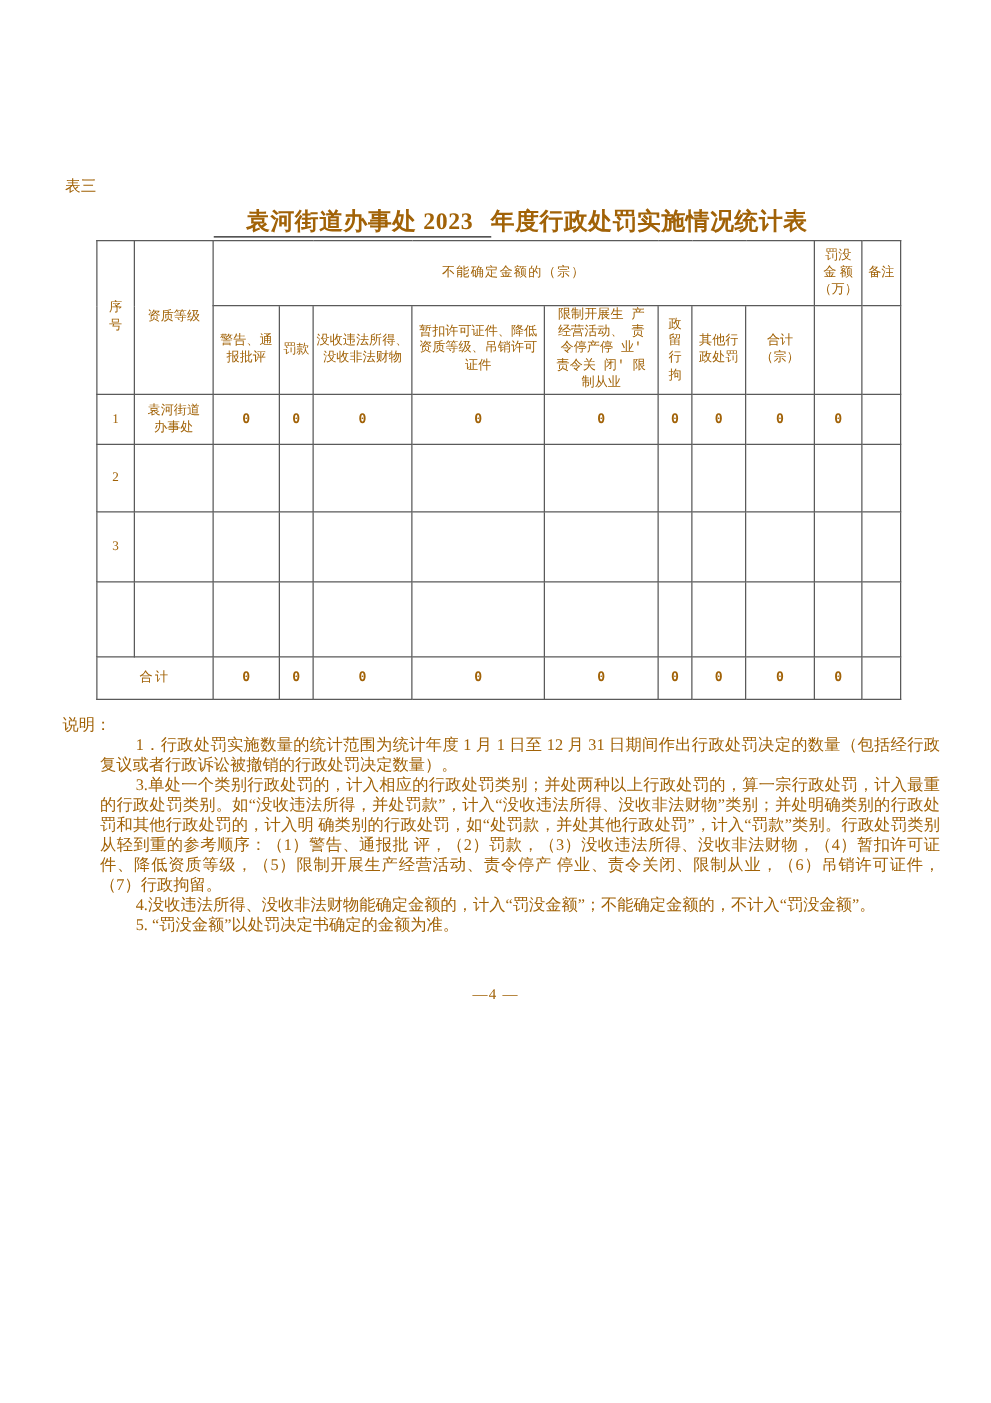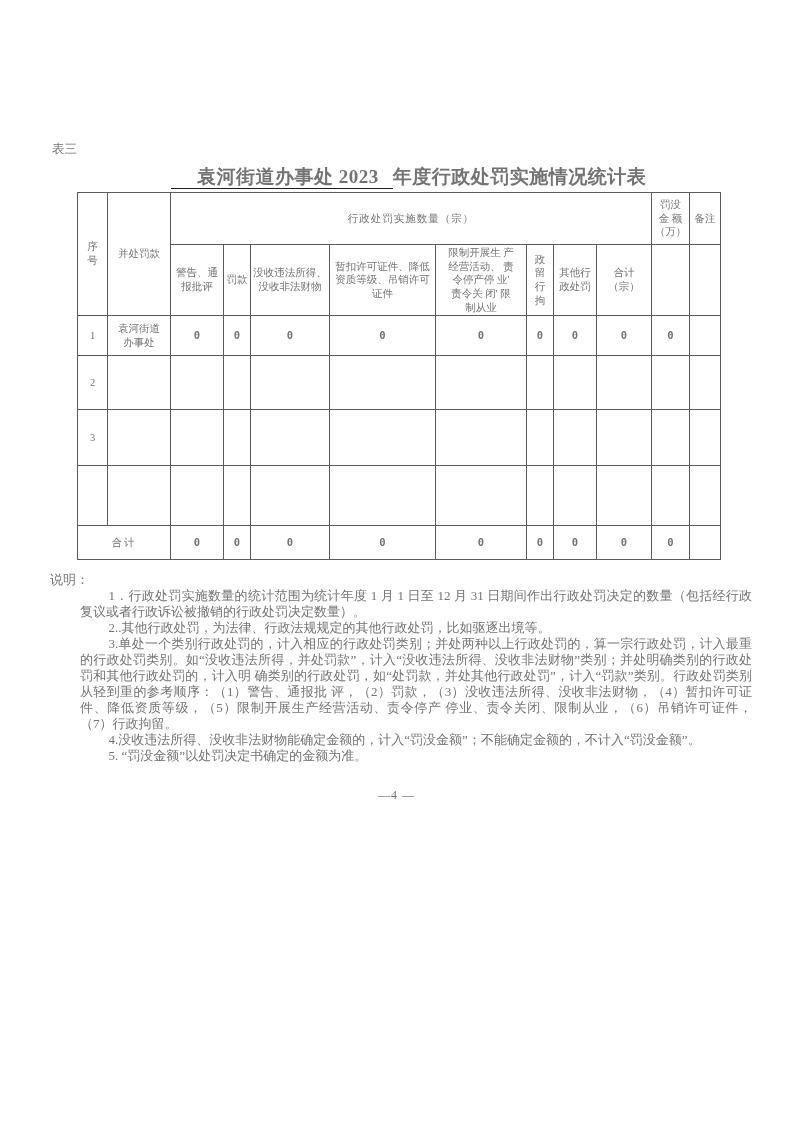--- a/index.html
+++ b/index.html
@@ -6,21 +6,21 @@
     margin: 0;
     padding: 0;
     background: #ffffff;
   }
   .page {
     position: relative;
     width: 793px;
     height: 1122px;
     background: #ffffff;
     font-family: "Liberation Serif", "DejaVu Serif", serif;
-    color: #737373;
+    color: #a16207;
     overflow: hidden;
   }
   .table-label {
     position: absolute;
     left: 52px;
     top: 141px;
     font-size: 12.5px;
   }
   .doc-title {
     position: absolute;
@@ -50,21 +50,21 @@
     vertical-align: middle;
     font-size: 10.5px;
     line-height: 1.3;
     padding: 1px;
     overflow: hidden;
   }
   .pre { white-space: pre-line; }
   .group-head { font-size: 11px; letter-spacing: 1px; }
   .seq-head { line-height: 2.4; font-size: 11px; }
   .vert-head { line-height: 1.35; font-size: 11px; }
-  .small-head { font-size: 10px; line-height: 1.25; }
+  .small-head { font-size: 10px; line-height: 1.25; font-family: Liberation Mono, monospace; }
   .num-cell {
     font-size: 14.5px;
     font-weight: bold;
     font-family: "DejaVu Sans Mono", monospace;
     vertical-align: top;
     padding-top: 2px;
   }
   .unit-bold { font-weight: normal; font-size: 11.5px; }
   .total-label { font-size: 11px; letter-spacing: 2px; }
   .notes {
@@ -114,22 +114,22 @@
         <col style="width:43px">
       <col style="width:55px">
         <col style="width:38px">
         <col style="width:31px">
     </colgroup>
 
     <tbody>
         <tr style="height:52px">
       <td rowspan="2" class="pre seq-head">序
 号</td>
-      <td rowspan="2">并处罚款</td>
-      <td colspan="8" class="group-head">行政处罚实施数量（宗）</td>
+      <td rowspan="2">资质等级</td>
+      <td colspan="8" class="group-head">不能确定金额的（宗）</td>
       <td class="pre">罚没
 金 额
 （万）</td>
       <td>备注</td>
     </tr>
 
     <tr style="height:70px">
       <td class="pre">警告、通
 报批评</td>
       <td>罚款</td>
@@ -228,21 +228,20 @@
       <td class="num-cell">0</td>
       <td class="num-cell">0</td>
       <td></td>
     </tr>
   </tbody>
     </table>
 
   <div class="notes">
     <p>说明：</p>
     <p class="item">1．行政处罚实施数量的统计范围为统计年度 1 月 1 日至 12 月 31 日期间作出行政处罚决定的数量（包括经行政复议或者行政诉讼被撤销的行政处罚决定数量）。</p>
-    <p class="item">2..其他行政处罚，为法律、行政法规规定的其他行政处罚，比如驱逐出境等。</p>
     <p class="item">3.单处一个类别行政处罚的，计入相应的行政处罚类别；并处两种以上行政处罚的，算一宗行政处罚，计入最重的行政处罚类别。如“没收违法所得，并处罚款”，计入“没收违法所得、没收非法财物”类别；并处明确类别的行政处罚和其他行政处罚的，计入明 确类别的行政处罚，如“处罚款，并处其他行政处罚”，计入“罚款”类别。行政处罚类别从轻到重的参考顺序：（1）警告、通报批 评，（2）罚款，（3）没收违法所得、没收非法财物，（4）暂扣许可证件、降低资质等级，（5）限制开展生产经营活动、责令停产 停业、责令关闭、限制从业，（6）吊销许可证件，（7）行政拘留。</p>
     <p class="item">4.没收违法所得、没收非法财物能确定金额的，计入“罚没金额”；不能确定金额的，不计入“罚没金额”。</p>
     <p class="item">5. “罚没金额”以处罚决定书确定的金额为准。</p>
   </div>
 
   <div class="page-number">—4 —</div>
 
 </div>
 
 </body></html>

